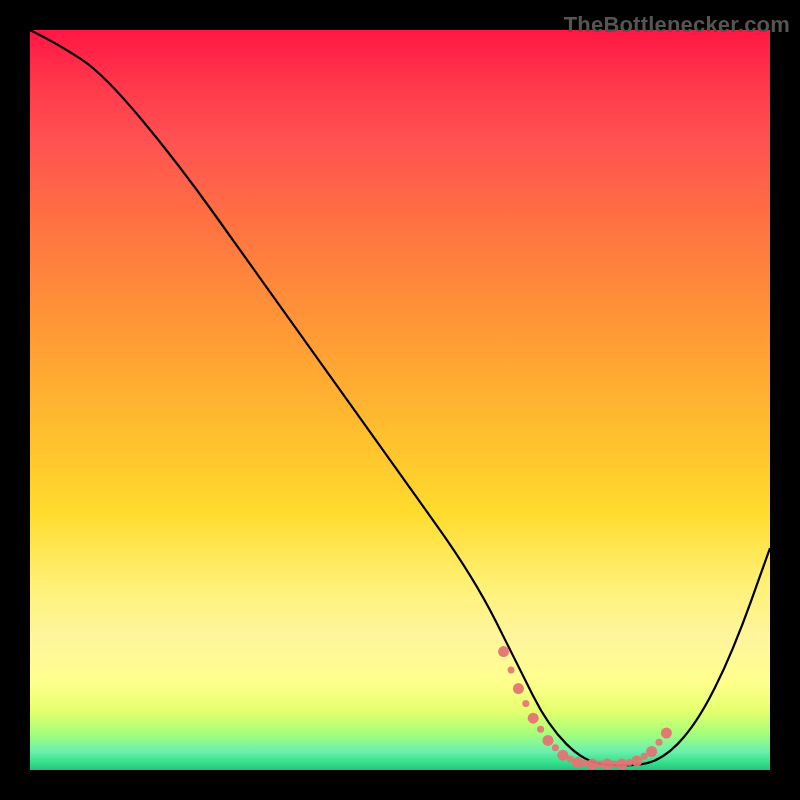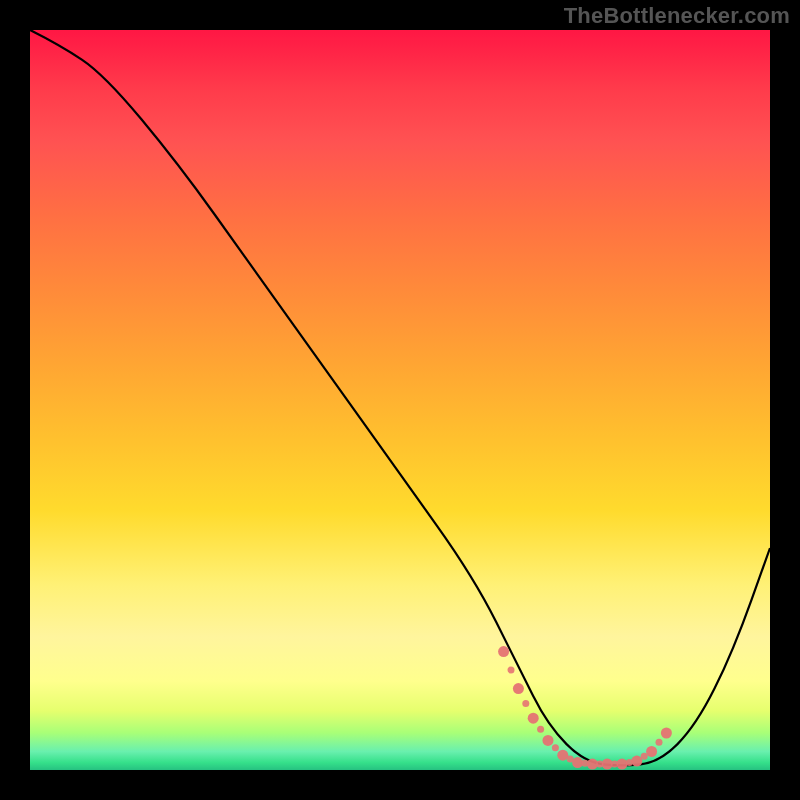--- a/index.html
+++ b/index.html
@@ -12,21 +12,21 @@
     font-family: Arial, Helvetica, sans-serif;
   }
   .frame {
     position: relative;
     width: 800px;
     height: 800px;
     background: #000000;
   }
   .watermark {
     position: absolute;
-    top: 3px;
+    top: 12px;
     right: 10px;
     color: #555555;
     font-size: 22px;
     font-weight: bold;
     z-index: 5;
     letter-spacing: 0.2px;
   }
   .plot-area {
     position: absolute;
     left: 30px;

